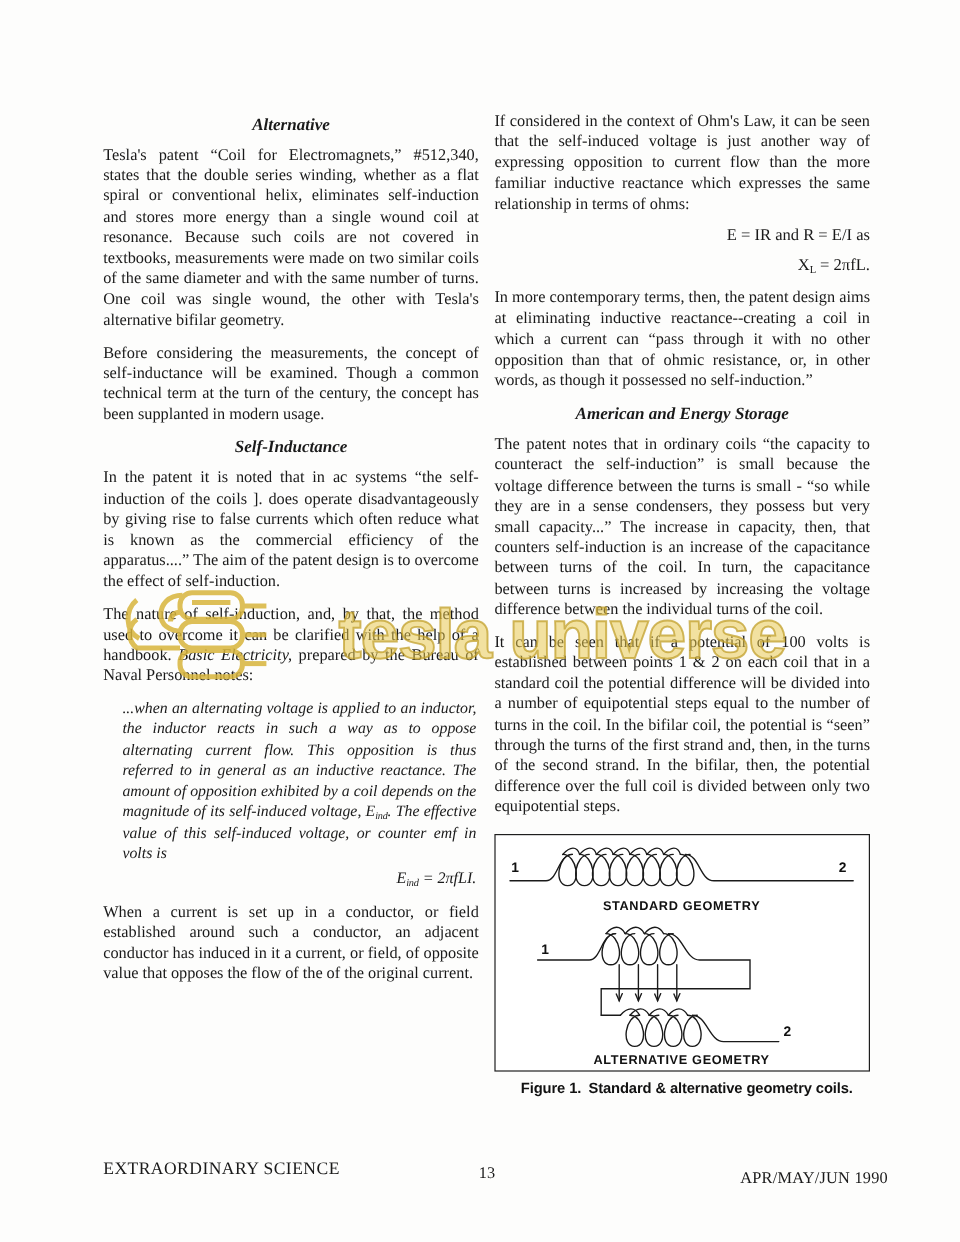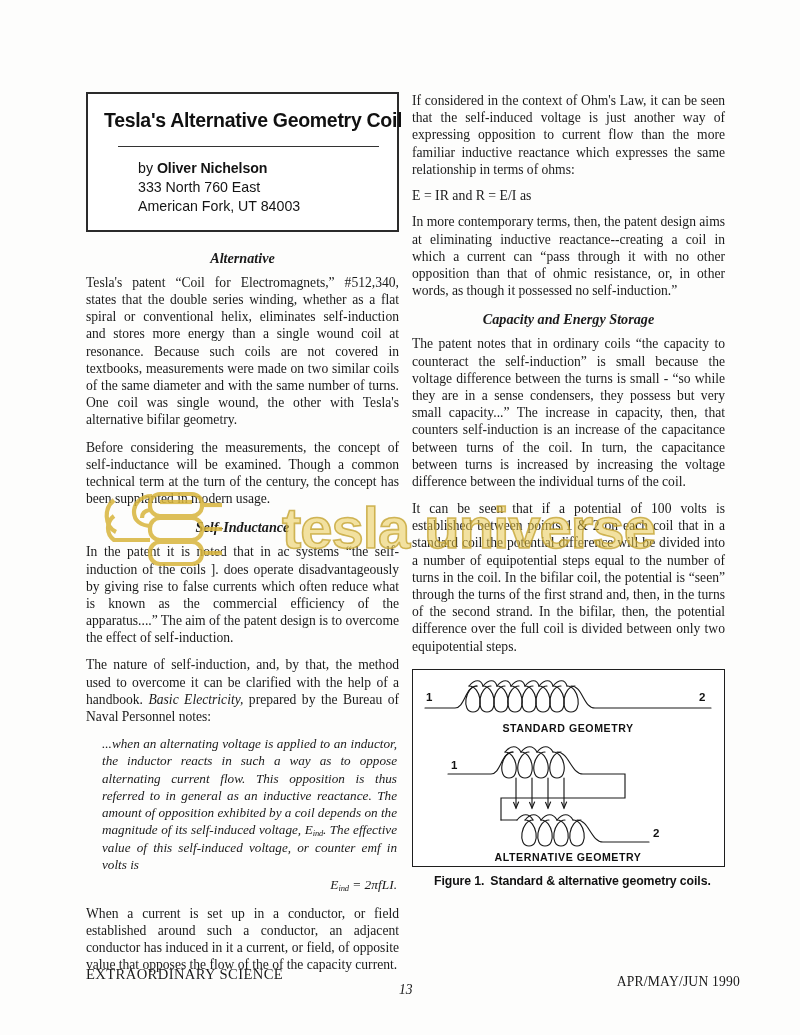--- a/index.html
+++ b/index.html
@@ -97,21 +97,21 @@
   }
   .quote .eq {
     display: block;
     text-align: right;
     margin-top: 3px;
     font-size: 13.4px;
   }
 
   
   .eqline {
-    text-align: left;
+    text-align: right;
     font-size: 13.8px;
     margin: 9px 0 9px 0;
     line-height: 1.2;
   }
   .eqline.t2 { margin-top: 11px; }
   sub {
     font-size: 0.64em;
     vertical-align: -0.25em;
     letter-spacing: -0.2px;
   }
@@ -147,22 +147,22 @@
     left: 86px;
     right: 60px;
     top: 966px;
     font-size: 14.6px;
     letter-spacing: 0.4px;
   }
   .footer-left {
     position: absolute; left: 0; top: 0;
   }
   .footer-center {
-    position: absolute; left: 313px; top: 16px;
-    font-size: 13.6px; letter-spacing: 0; font-style: italic;
+    position: absolute; left: 313px; top: 4px;
+    font-size: 13.6px; letter-spacing: 0;
   }
   .footer-right {
     position: absolute; right: 0; top: 8px;
     font-size: 13.6px; letter-spacing: 0.2px;
     white-space: nowrap;
   }
 
   
   .watermark {
     position: absolute;
@@ -175,60 +175,51 @@
   }
   .watermark svg { display: block; overflow: visible; }
 </style>
 </head>
 <body>
 
 <div class="page">
 
   <div class="col col-left">
 
-    <div class="title-box">
-      <div class="title-main">Tesla's Alternative Geometry Coil</div>
-      <hr class="title-rule">
-      <div class="byline">
-        <span class="by-word">by</span>
-        <span class="author">Oliver Nichelson</span>
-        <span class="addr">333 North   760 East</span>
-        <span class="addr">American Fork, UT  84003</span>
-      </div>
-    </div>
 
     <h2 class="section first">Alternative</h2>
 
     <p class="body">Tesla's patent “Coil for Electromagnets,” #512,340, states that the double series winding, whether as a flat spiral or conventional helix, eliminates self-induction and stores more energy than a single wound coil at resonance.  Because such coils are not covered in textbooks, measurements were made on two similar coils of the same diameter and with the same number of turns.  One coil was single wound, the other with Tesla's alternative bifilar geometry.</p>
     <p class="body">Before considering the measurements, the concept of self-inductance will be examined. Though a common technical term at the turn of the century, the concept has been supplanted in modern usage.</p>
 
     <h2 class="section">Self-Inductance</h2>
 
     <p class="body">In the patent it is noted that in ac systems “the self-induction of the coils ]. does operate disadvantageously by giving rise to false currents which often reduce what is known as the commercial efficiency of the apparatus....”  The aim of the patent design is to overcome the effect of self-induction.</p>
 
     <p class="body"><span>The nature of self-induction, and, by that, the method used to overcome it can be clarified with the help of a handbook.  </span><i>Basic Electricity,</i><span> prepared by the Bureau of Naval Personnel notes:</span></p>
 
     <div class="quote"><span>...when an alternating voltage is applied to an inductor, the inductor reacts in such a way as to oppose alternating current flow.  This opposition is thus referred to in general as an inductive reactance.  The amount of opposition exhibited by a coil depends on the magnitude of its self-induced voltage, E</span><sub>ind</sub><span>.  The effective value of this self-induced voltage, or counter emf in volts is</span>
       <span class="eq"><i>E</i><sub>ind</sub><span> = 2πfLI.</span></span>
     </div>
 
-    <p class="body">When a current is set up in a conductor, or field established around such a conductor, an adjacent conductor has induced in it a current, or field, of opposite value that opposes the flow of the of the capacity current.</p>
+    <p class="body">When a current is set up in a conductor, or field established around such a conductor, an adjacent conductor has induced in it a current, or field, of opposite value that opposes the flow of the of the original current.</p>
   </div>
 
   <div class="col col-right">
 
     <p class="body">If considered in the context of Ohm's Law, it can be seen that the self-induced voltage is just another way of expressing opposition to current flow than the more familiar inductive reactance which expresses the same relationship in terms of ohms:</p>
 
     <div class="eqline">E = IR  and  R = E/I  as</div>
 
 
+    <div class="eqline"><span>X</span><sub>L</sub><span> = 2πfL.</span></div>
 
     <p class="body">In more contemporary terms, then, the patent design aims at eliminating inductive reactance--creating a coil in which a current can “pass through it with no other opposition than that of ohmic resistance, or, in other words, as though it possessed no self-induction.”</p>
 
-    <h2 class="section">Capacity and Energy Storage</h2>
+    <h2 class="section">American and Energy Storage</h2>
 
     <p class="body">The patent notes that in ordinary coils “the capacity to counteract the self-induction” is small because the voltage difference between the turns is small - “so while they are in a sense condensers, they possess but very small capacity...”  The increase in capacity, then, that counters self-induction is an increase of the capacitance between turns of the coil.  In turn, the capacitance between turns is increased by increasing the voltage difference between the individual turns of the coil.</p>
     <p class="body">It can be seen that if a potential of 100 volts is established between points 1 &amp; 2 on each coil that in a standard coil the potential difference will be divided into a number of equipotential steps equal to the number of turns in the coil.  In the bifilar coil, the potential is “seen” through the turns of the first strand and, then, in the turns of the second strand.  In the bifilar, then, the potential difference over the full coil is divided between only two equipotential steps.</p>
 
     <div class="figure-wrap">
       <div class="figure-box">
         <svg width="310" height="196" viewBox="0 0 310 196">
           <g fill="none" stroke="#1a1a1a" stroke-width="1.15" stroke-linecap="round">
 
             <path d="M12,38 L42,38 C52,38 52,16 64,16"></path>

